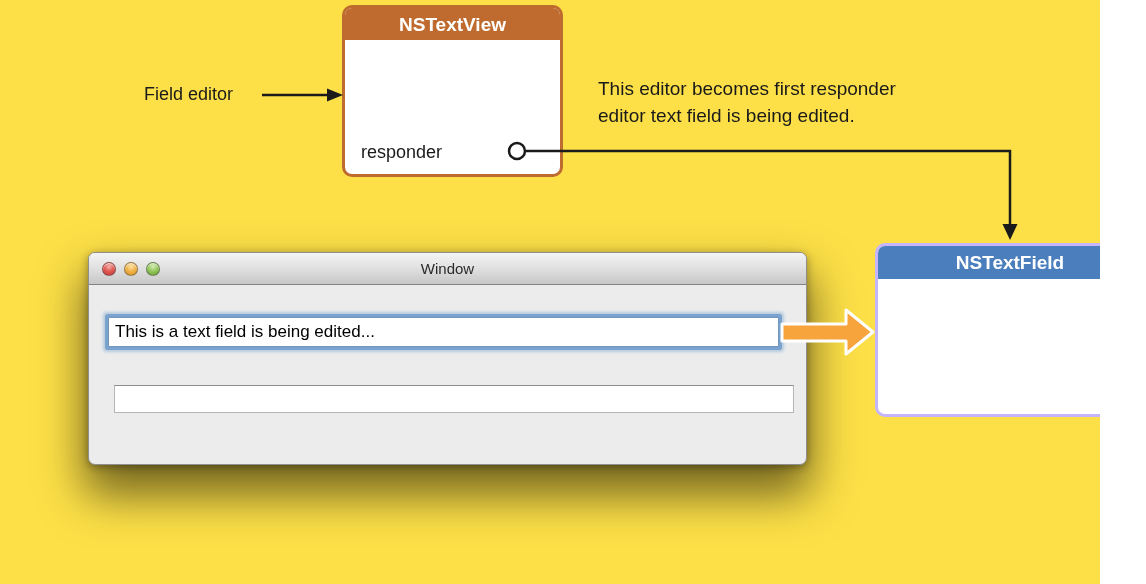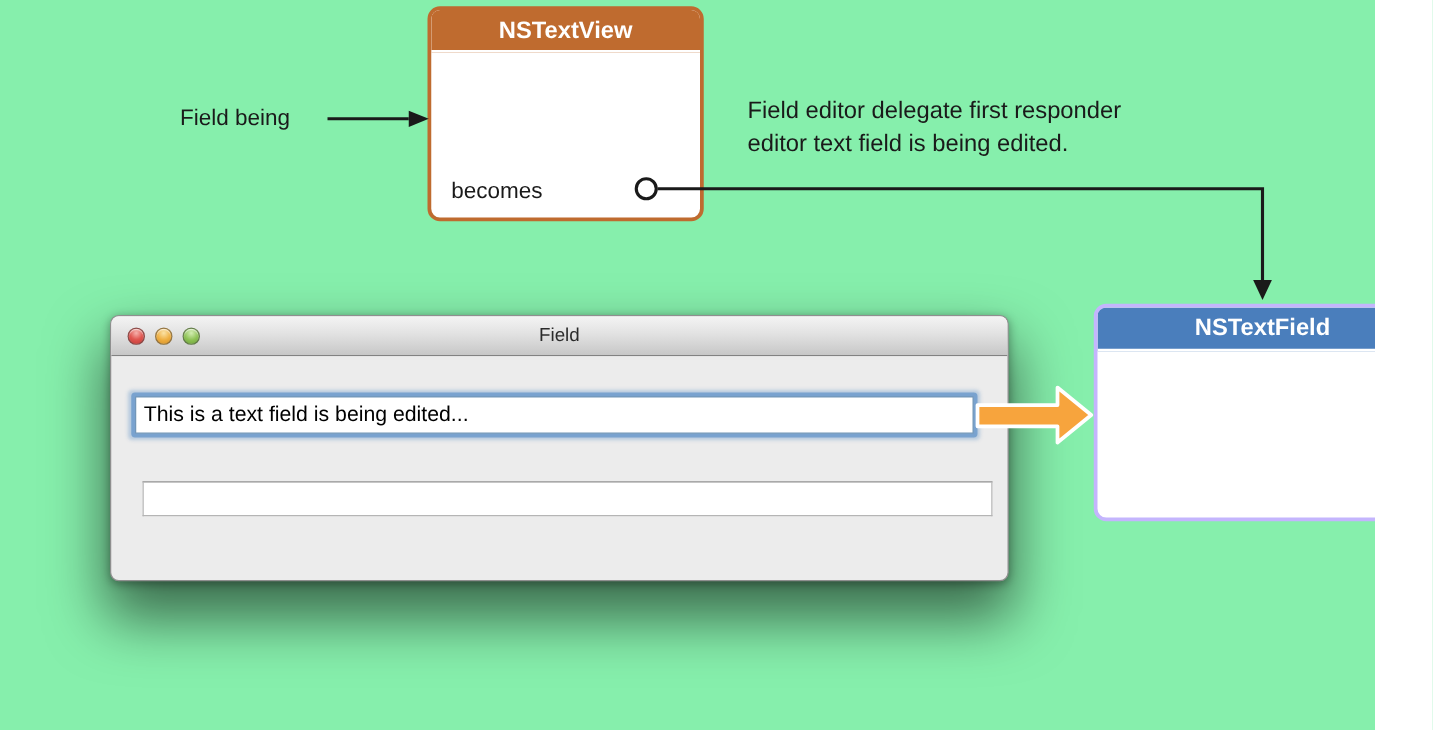--- a/index.html
+++ b/index.html
@@ -3,21 +3,21 @@
 <meta charset="utf-8">
 <style>
   * { margin: 0; padding: 0; box-sizing: border-box; }
   html, body { background: #fff; }
   body { font-family: "Liberation Sans", sans-serif; }
 
   .canvas {
     position: relative;
     width: 1100px;
     height: 584px;
-    background: #86efac;
+    background: #fde047;
     overflow: hidden;
   }
 
   
   .overlay {
     position: absolute;
     left: 0; top: 0;
     width: 1146px; height: 584px;
     pointer-events: none;
   }
@@ -135,42 +135,42 @@
     border-top-color: #8e8e8e;
   }
 </style>
 </head>
 <body>
 
 <div class="canvas">
 
   <div id="nstextview" class="class-box orange">
     <div class="class-header">NSTextView</div>
-    <div class="port-label">becomes</div>
+    <div class="port-label">responder</div>
   </div>
 
   <div id="nstextfield" class="class-box blue">
     <div class="class-header">NSTextField</div>
   </div>
 
-  <div class="field-editor-label">Field being</div>
+  <div class="field-editor-label">Field editor</div>
 
   <div class="annotation">
-    <div>Field editor delegate first responder</div>
+    <div>This editor becomes first responder</div>
     <div>editor text field is being edited.</div>
   </div>
 
   <div class="mac-window">
     <div class="titlebar">
       <div class="traffic-lights">
         <div class="light red"></div>
         <div class="light yellow"></div>
         <div class="light green"></div>
       </div>
-      <div class="window-title">Field</div>
+      <div class="window-title">Window</div>
     </div>
     <input type="text" class="text-field focused" value="This is a text field is being edited..." style="">
     <input type="text" class="text-field plain" value="" style="">
   </div>
 
   <svg class="overlay" viewBox="0 0 1146 584">
 
     <g>
       <line x1="262" y1="95" x2="327" y2="95" stroke="#1a1a1a" stroke-width="2.5"></line>
       <polygon points="327,88.5 343,95 327,101.5" fill="#1a1a1a"></polygon>

